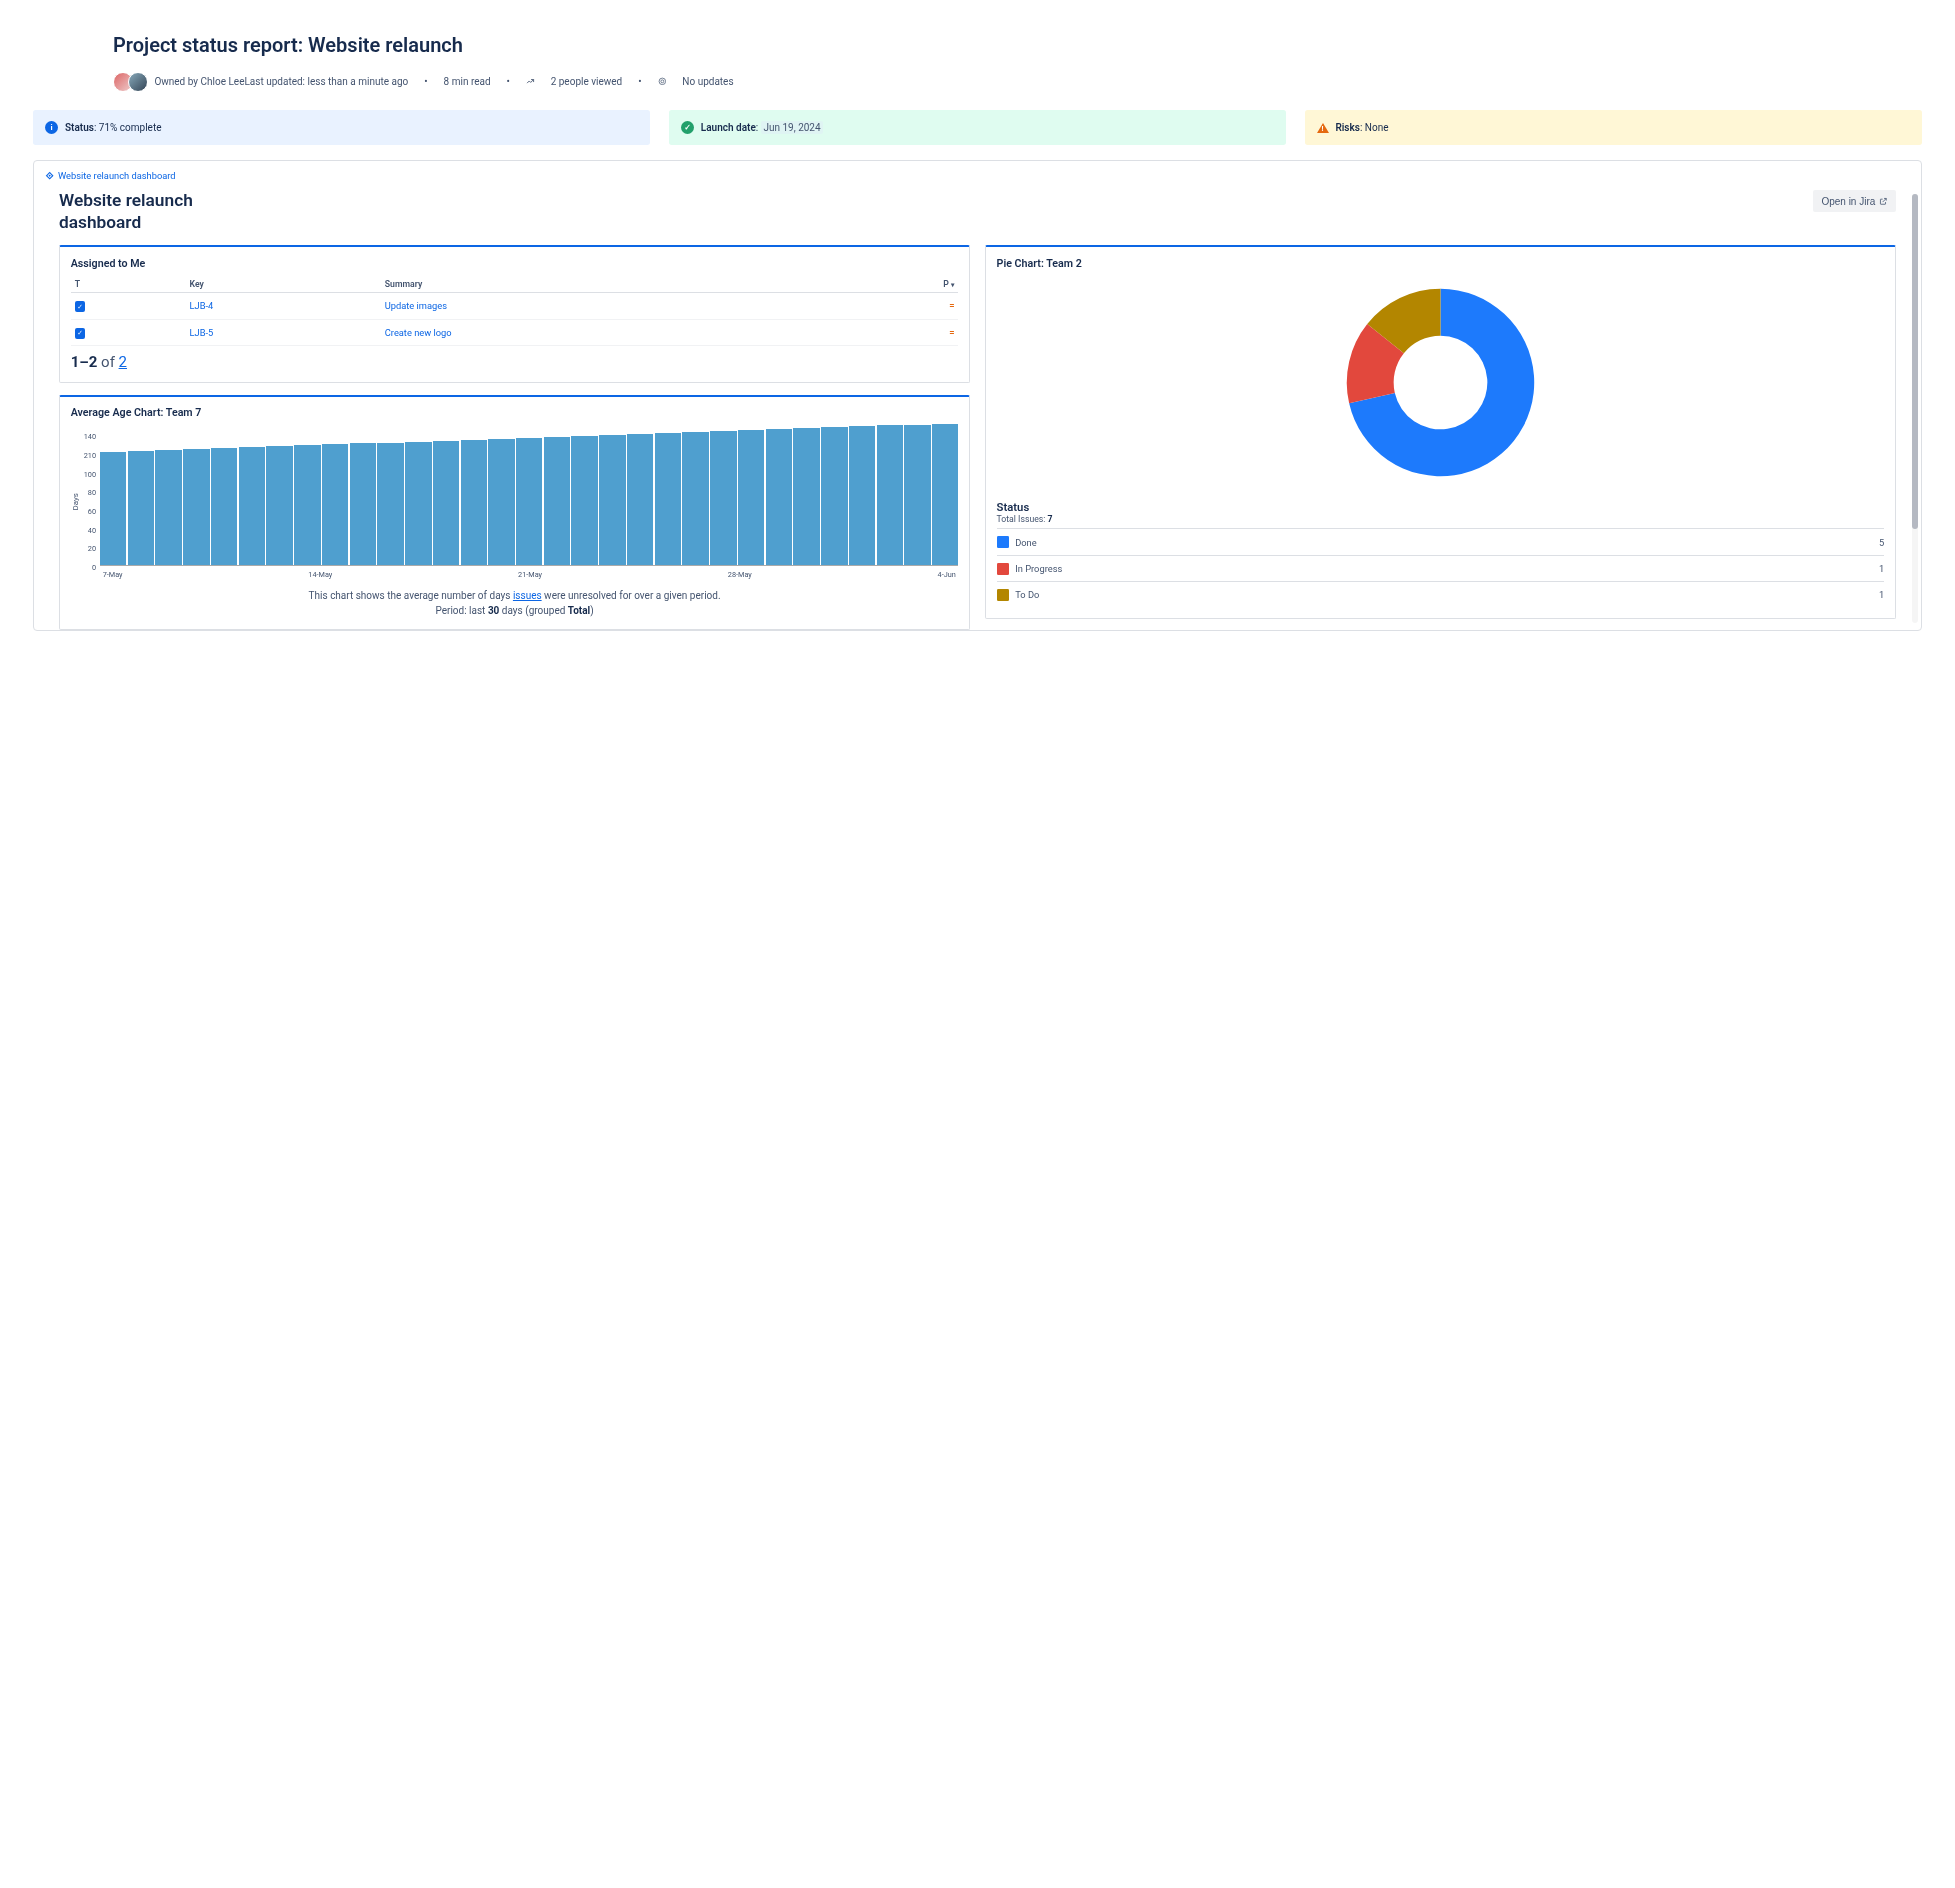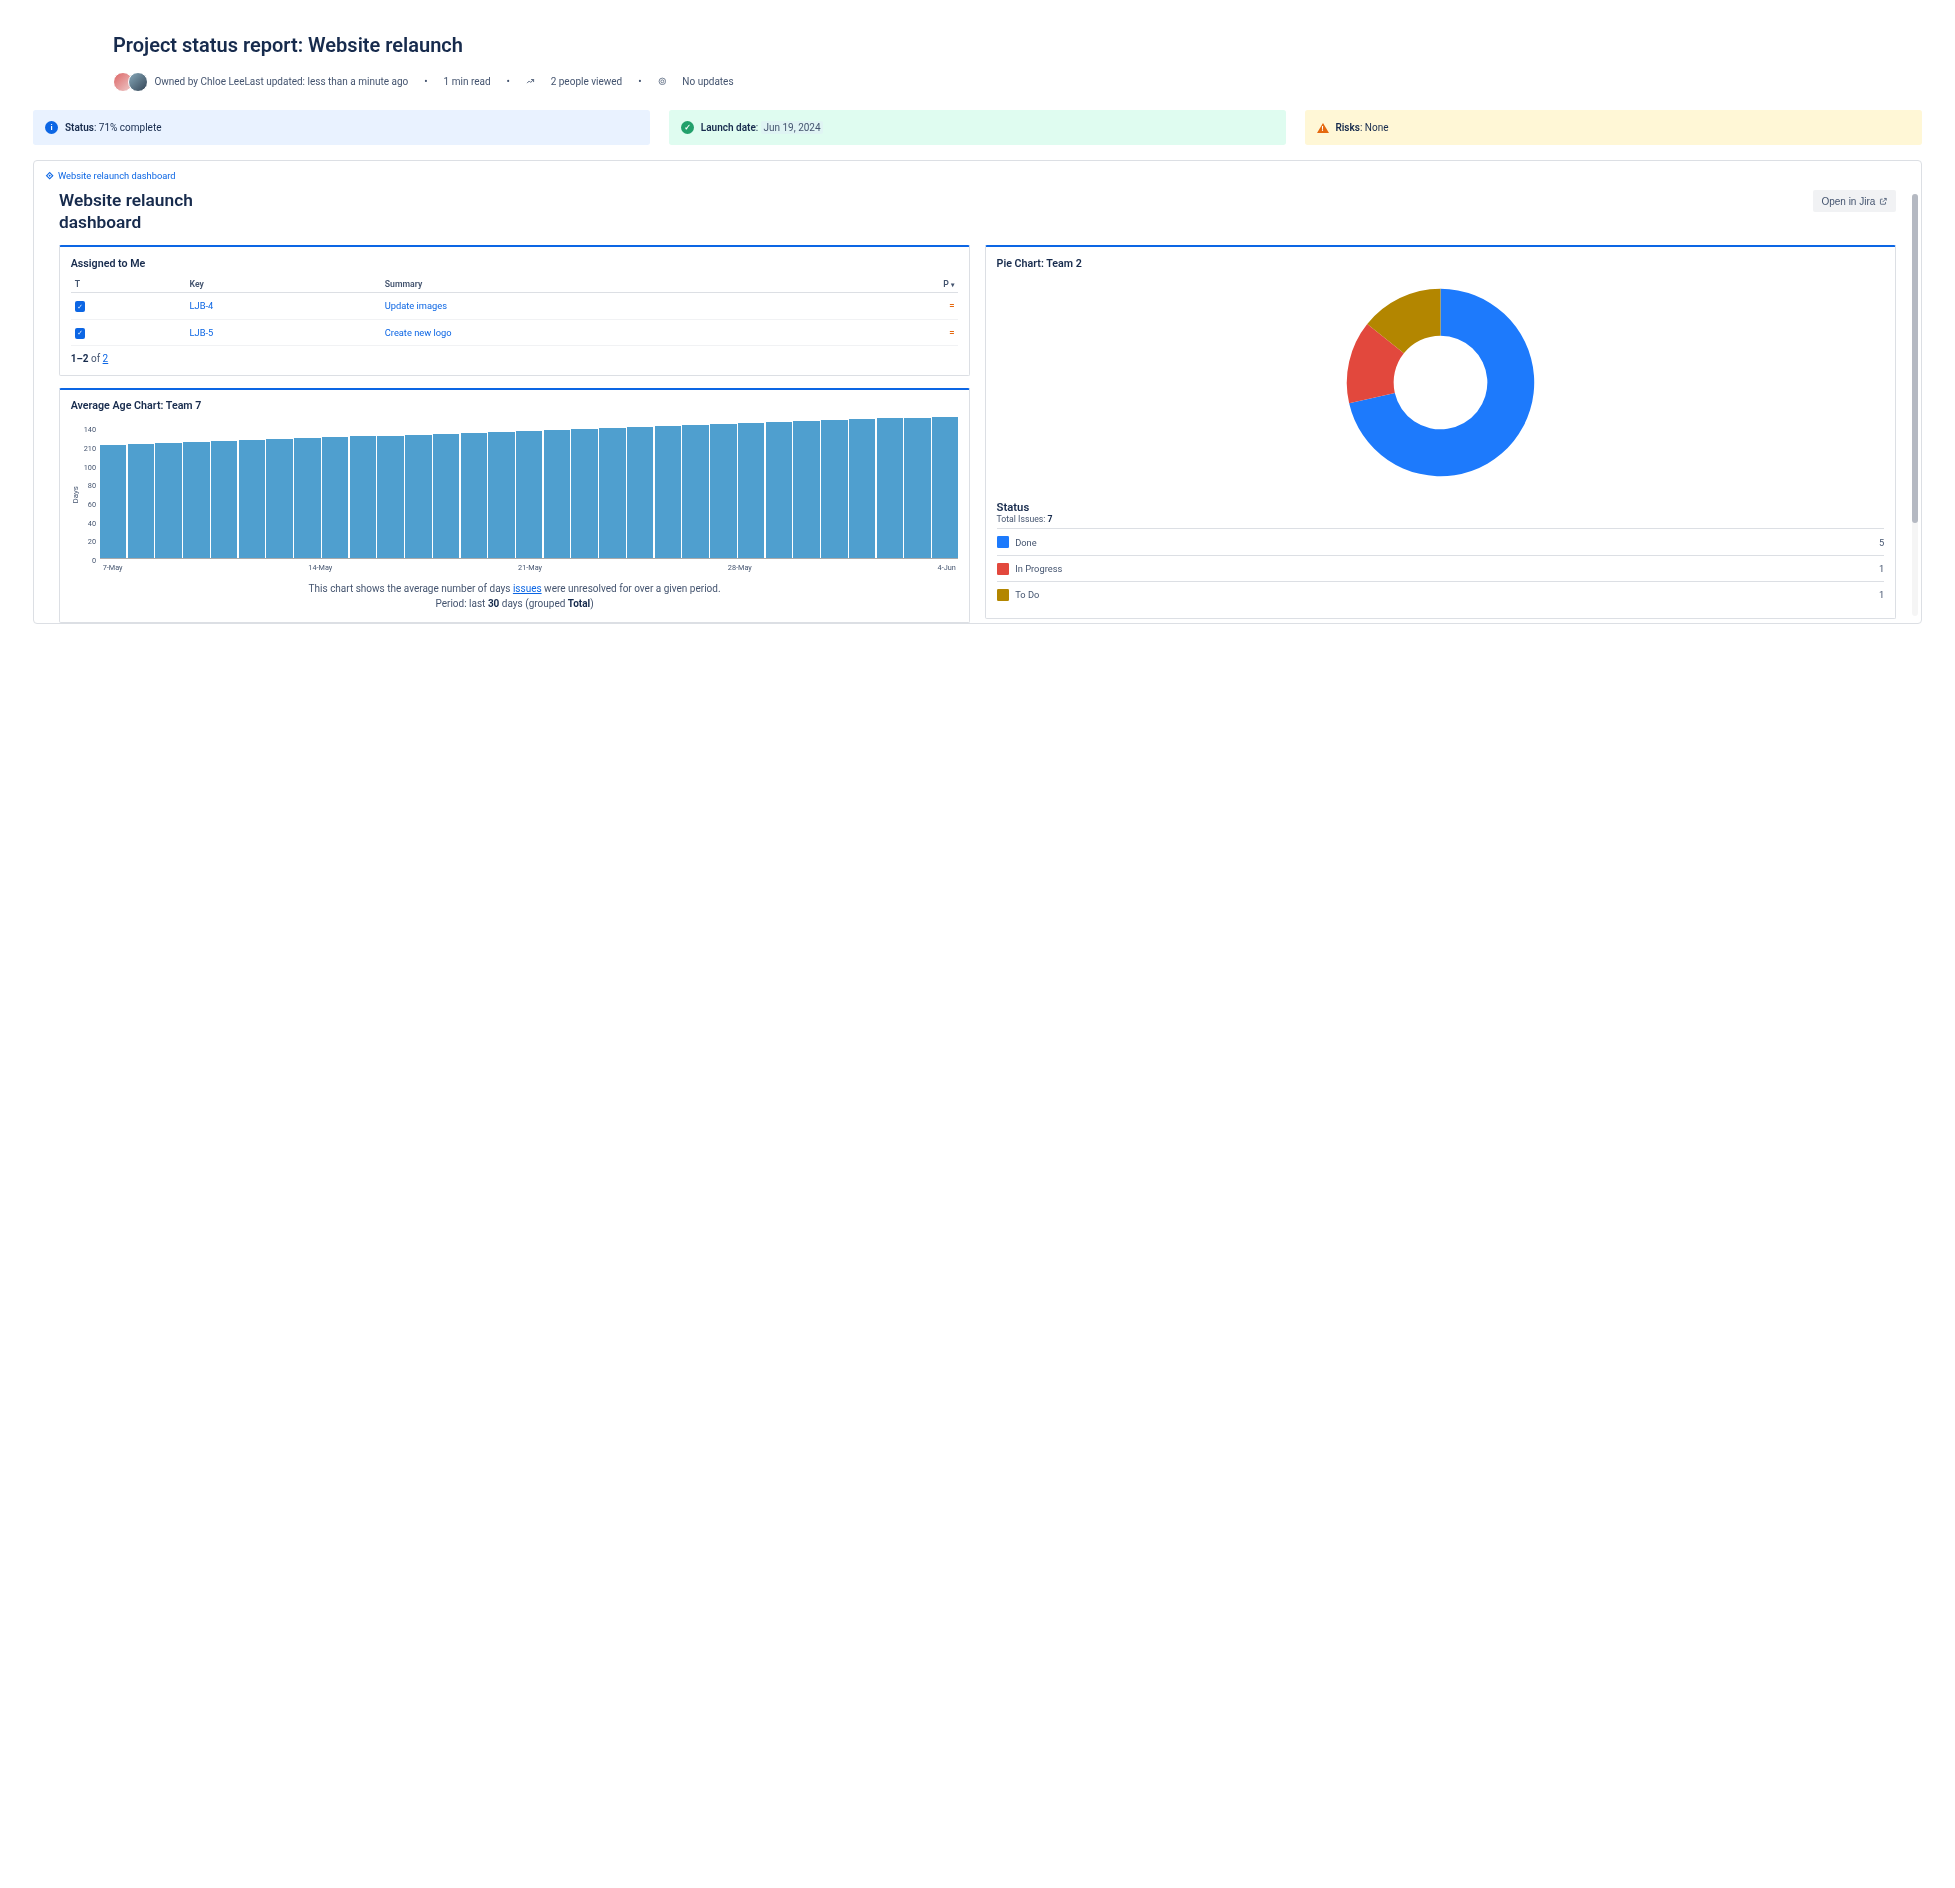--- a/index.html
+++ b/index.html
@@ -70,21 +70,21 @@
   .columns{display:flex;gap:14.7px;align-items:flex-start;}
   .col{flex:1;display:flex;flex-direction:column;gap:12px;}
   .gadget{border:0.7px solid #DCDFE4;border-top:2.7px solid #0C66E4;border-radius:2px;padding:9.3px 10.7px 10.7px 10.7px;background:#fff;}
   .gadget h3{font-size:10.7px;font-weight:600;color:#172B4D;margin-bottom:6.7px;}
   table.issues{width:100%;border-collapse:collapse;font-size:9.3px;}
   table.issues th{text-align:left;font-weight:600;color:#44546F;font-size:8.7px;padding:2.7px 4px;border-bottom:0.7px solid #DCDFE4;}
   table.issues td{padding:6.7px 4px;border-bottom:0.7px solid #F1F2F4;color:#172B4D;}
   .issue-link{color:#0C66E4;}
   .task-icon{width:10.7px;height:10.7px;background:#0C66E4;border-radius:2px;display:inline-flex;align-items:center;justify-content:center;color:#fff;font-size:6.7px;}
   .prio-icon{color:#E56910;font-weight:700;}
-  .pager{font-size:10px;color:#44546F;margin-top:6.7px;}
+  .pager{font-size:15px;color:#44546F;margin-top:6.7px;}
   .pager b{color:#172B4D;}
   .pager a{color:#0C66E4;}
   
   .barchart-wrap{display:flex;align-items:center;gap:4px;margin-top:2.7px;}
   .y-axis-label{writing-mode:vertical-rl;transform:rotate(180deg);font-size:8px;color:#44546F;text-align:center;align-self:center;}
   .y-ticks{display:flex;flex-direction:column;justify-content:space-between;height:140px;font-size:7.3px;color:#44546F;text-align:right;}
   .bars-area{flex:1;}
   .bars{display:flex;align-items:flex-end;height:140px;gap:1.3px;border-bottom:0.7px solid #aaa;}
   .bar{flex:1;background:#4F9FCF;}
   .x-ticks{display:flex;justify-content:space-between;font-size:7.3px;color:#44546F;margin-top:4px;padding:0 2.7px;}
@@ -113,21 +113,21 @@
 <div class="meta-row">
   <div class="avatars">
     <span class="avatar"></span>
     <span class="avatar"></span>
   </div>
   <div class="meta-text">
     <span>Owned by Chloe Lee</span>
     <div class="meta-line2">
       <span>Last updated: less than a minute ago</span>
       <span class="dot">•</span>
-      <span>1 min read</span>
+      <span>8 min read</span>
       <span class="dot">•</span>
       <span>
         <svg width="8.7" height="8.7" viewBox="0 0 24 24" fill="none" stroke="#44546F" stroke-width="2.4">
             <polyline points="3 17 9 11 13 15 21 7"></polyline>
             <polyline points="14 7 21 7 21 14" fill="none"></polyline>
           </svg>
       </span>
       <span>2 people viewed</span>
       <span class="dot">•</span>
       <span>

